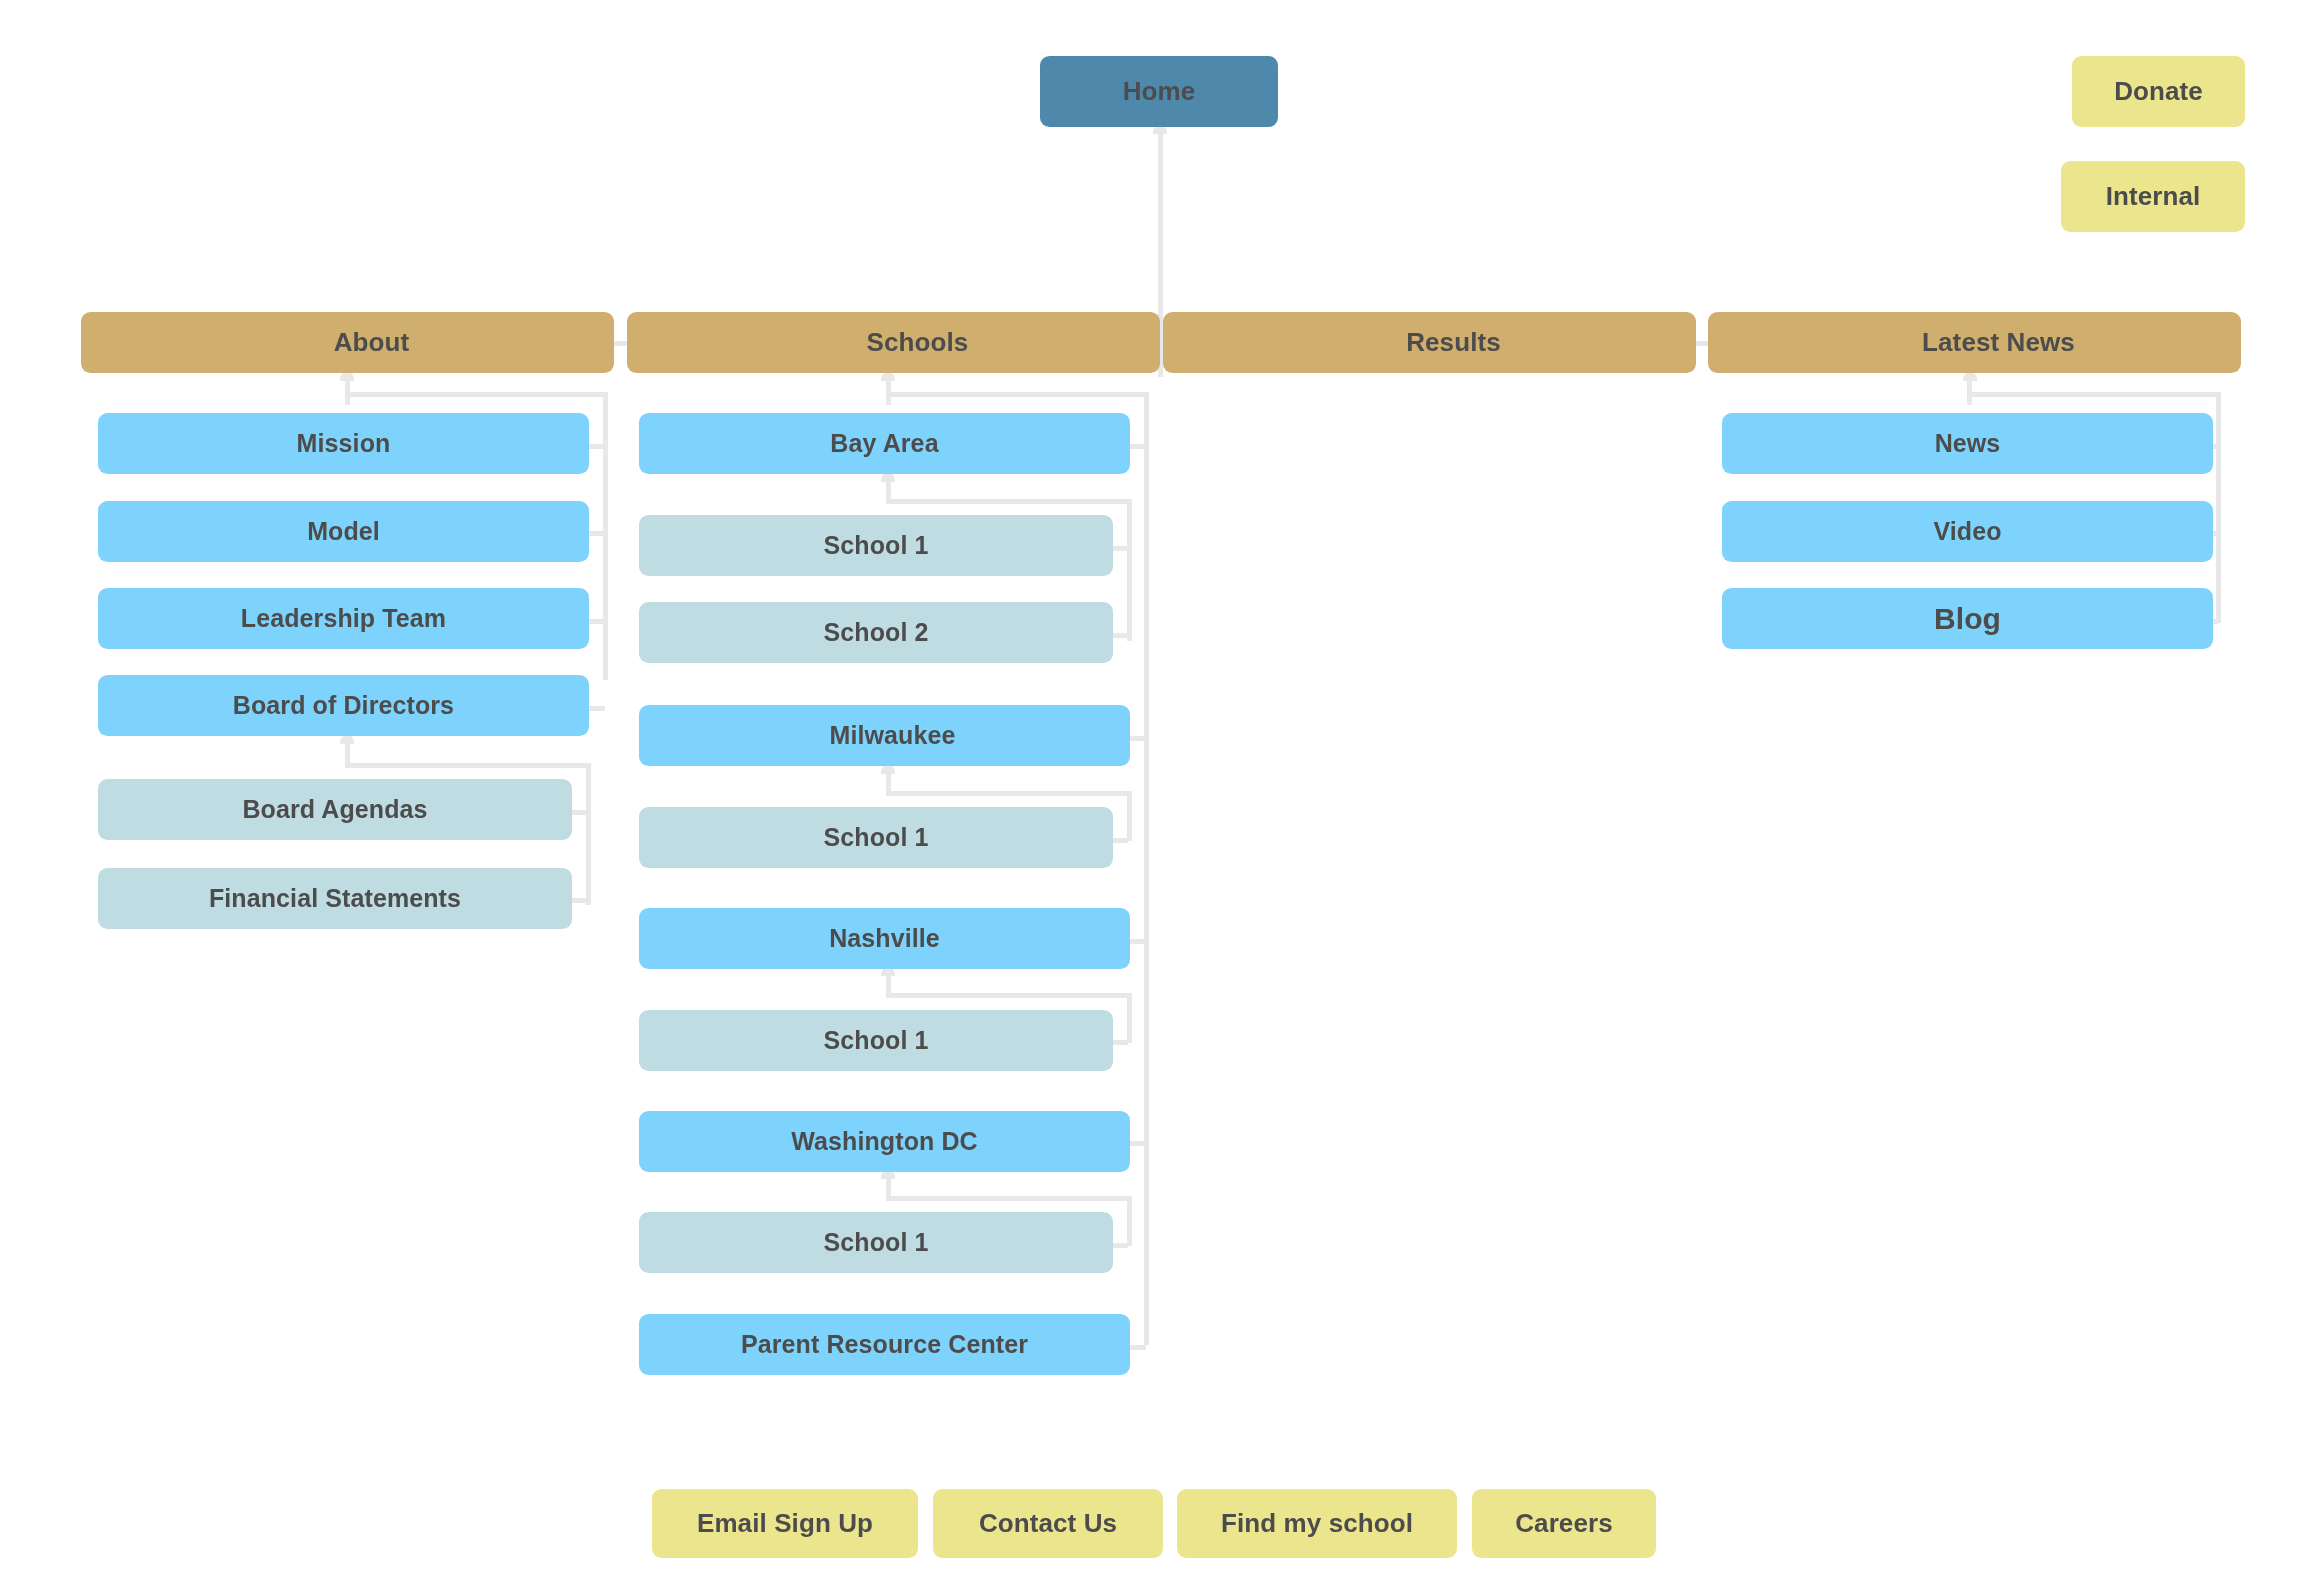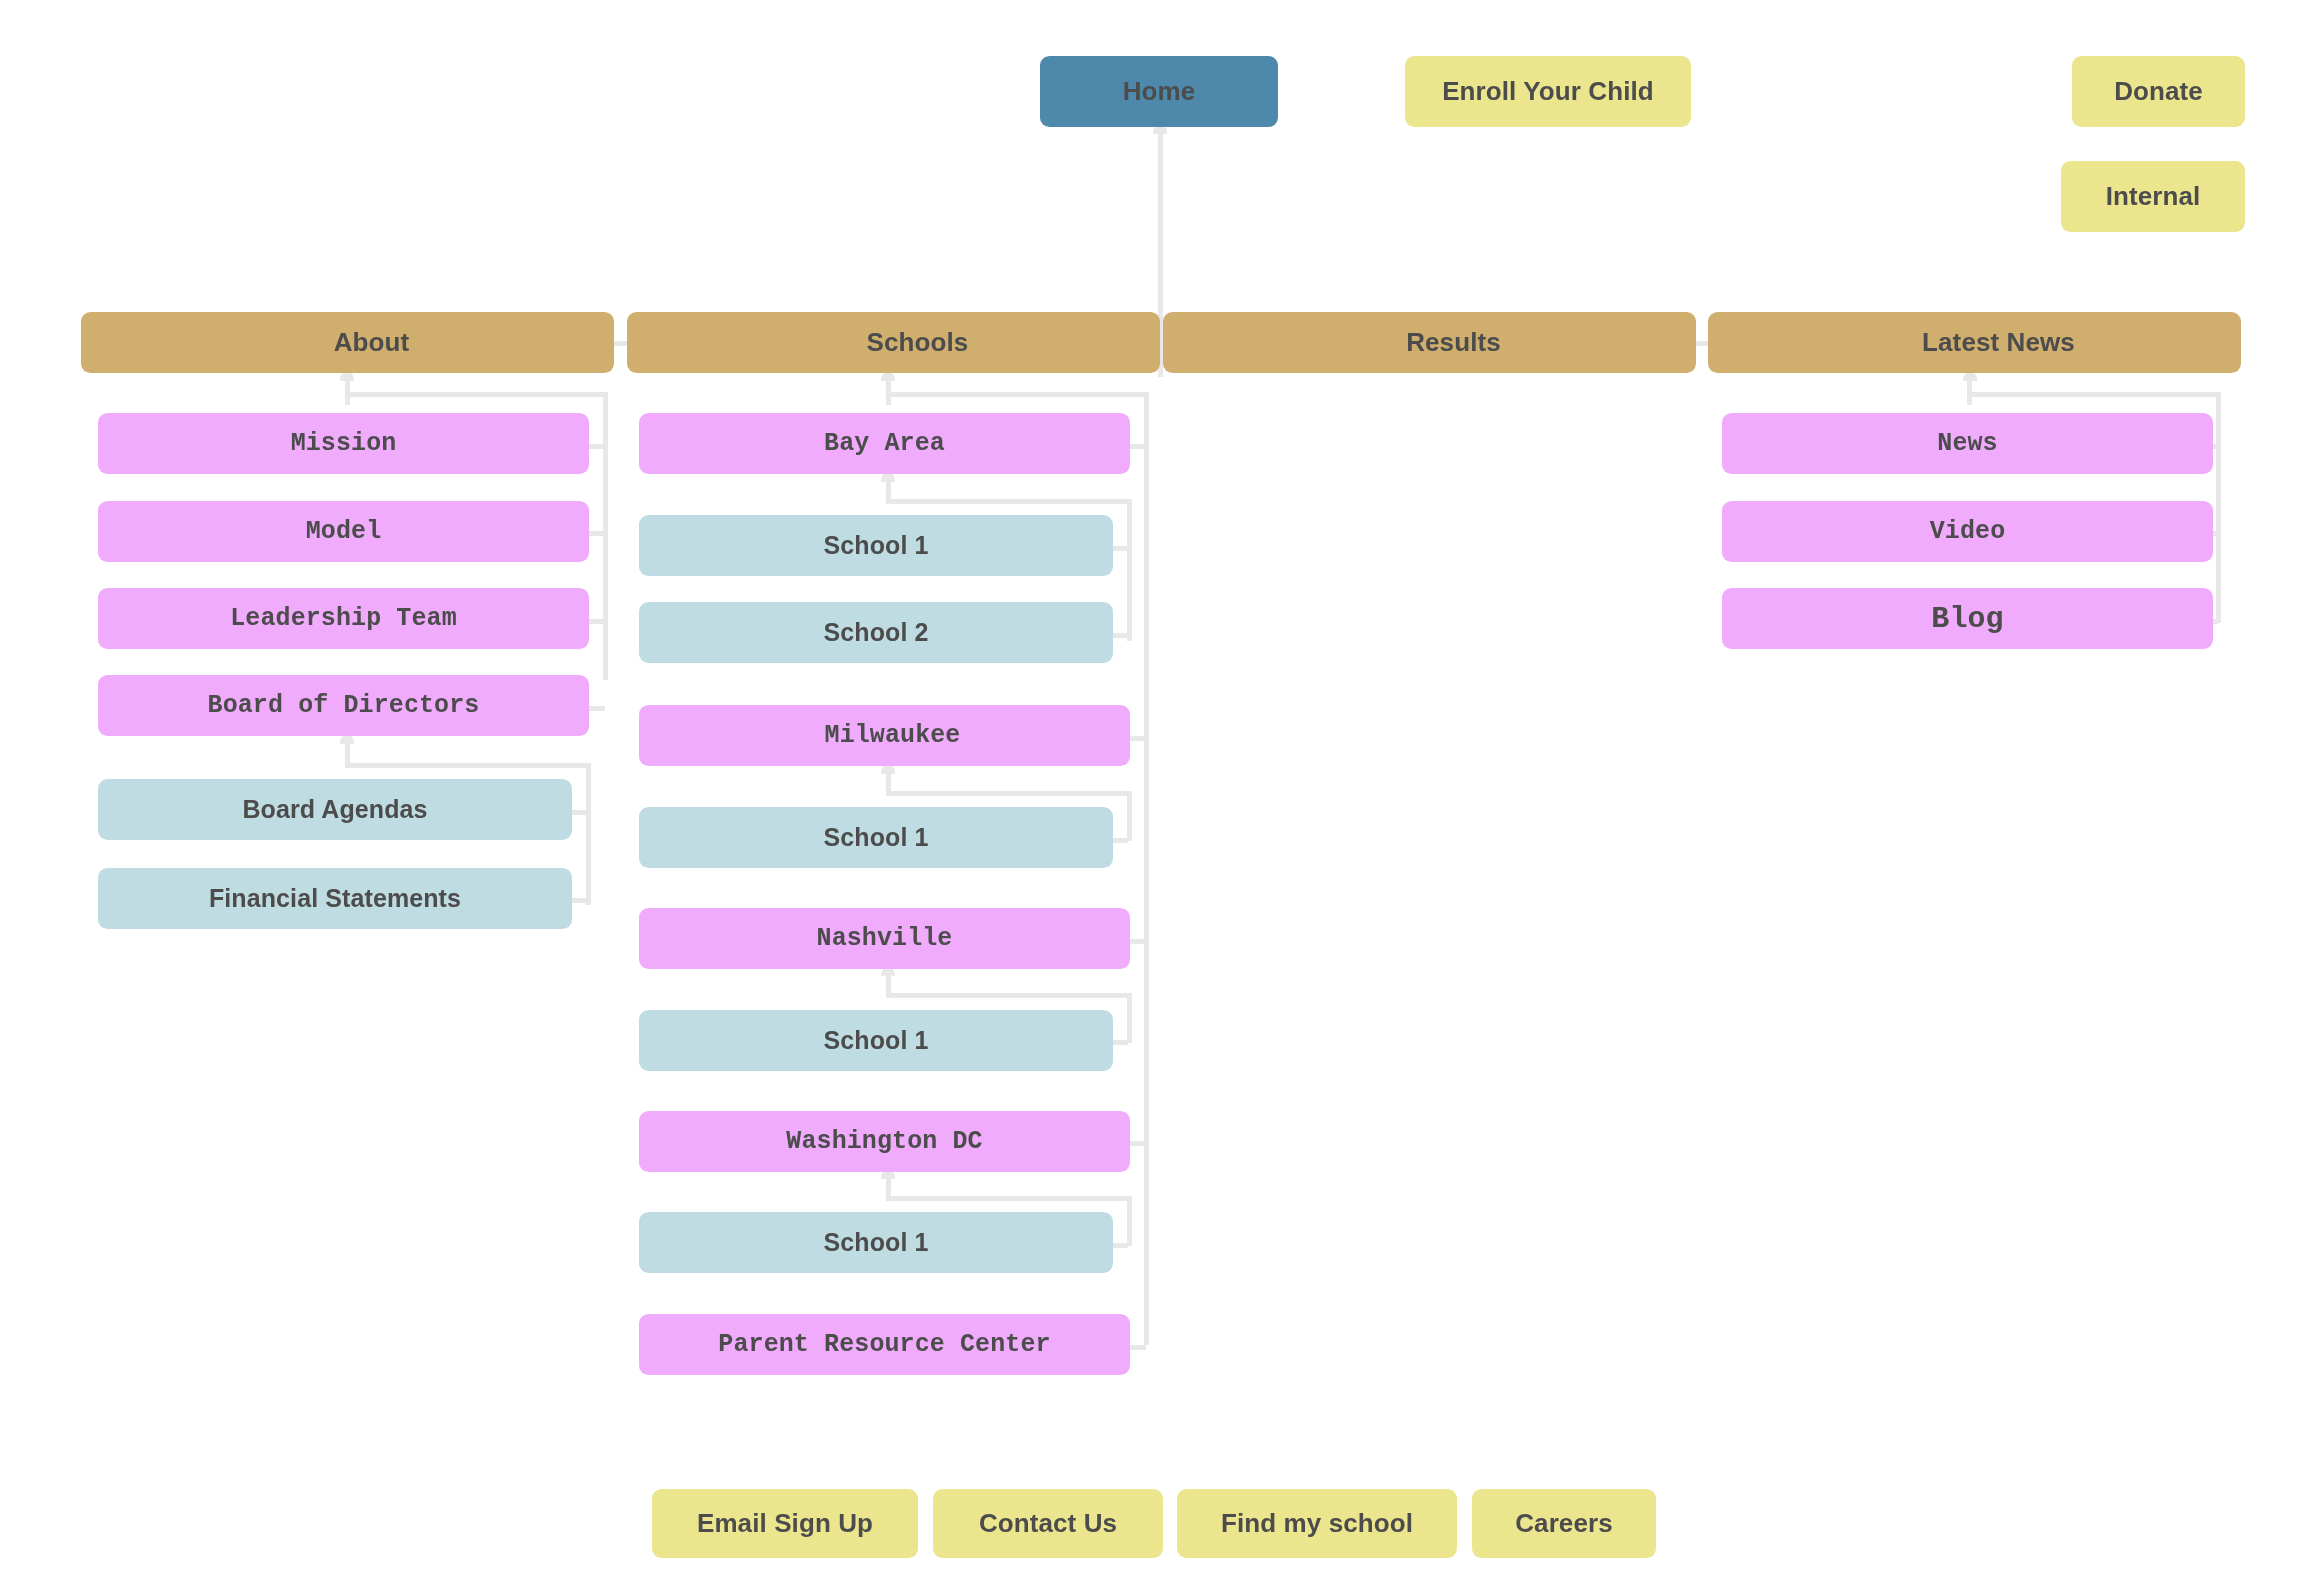--- a/index.html
+++ b/index.html
@@ -28,21 +28,21 @@
     color: #4c4c4c;
     font-weight: bold;
     letter-spacing: 0.1px;
     text-align: center;
     z-index: 5;
   }
 
   .node.home      { background: #4e89ab; }
   .node.utility   { background: #ebe58e; }
   .node.category  { background: #d0ae6e; padding-left: 48px; }
-  .node.sub       { background: #f0abfc; font-family: Liberation Mono, monospace; }
+  .node.sub       { background: #7dd3fc; }
   .node.leaf      { background: #bfdce3; }
   .node.footer    { background: #ebe58e; }
 
   
   .line {
     position: absolute;
     background: #e8e8e8;
     z-index: 1;
   }
   .line.v { width: 4.8px; }
@@ -118,23 +118,20 @@
       <div class="line v" style="left: 2216px; top: 392px; height: 231px;"></div>
       <div class="line h" style="left: 2202px; top: 444px; width: 16.3px;"></div>
       <div class="line h" style="left: 2202px; top: 531px; width: 16.3px;"></div>
       <div class="line h" style="left: 2202px; top: 619px; width: 16.3px;"></div>
     </div>
 
   <div class="node home" style="left:1040px; top:56px; width:238px; height:71px; font-size:26px;">
     <span>Home</span>
   </div>
 
-  <div class="node utility" style="left:1405px; top:56px; width:286px; height:71px; font-size:26px;">
-    <span>Enroll Your Child</span>
-  </div>
   <div class="node utility" style="left:2072px; top:56px; width:173px; height:71px; font-size:26px;">
     <span>Donate</span>
   </div>
 
   <div class="node utility" style="left:2061px; top:161px; width:184px; height:71px; font-size:26px;">
     <span>Internal</span>
   </div>
 
   <div class="node category" style="left:81px; top:312px; width:533px; height:61px; font-size:26px;">
     <span>About</span>

